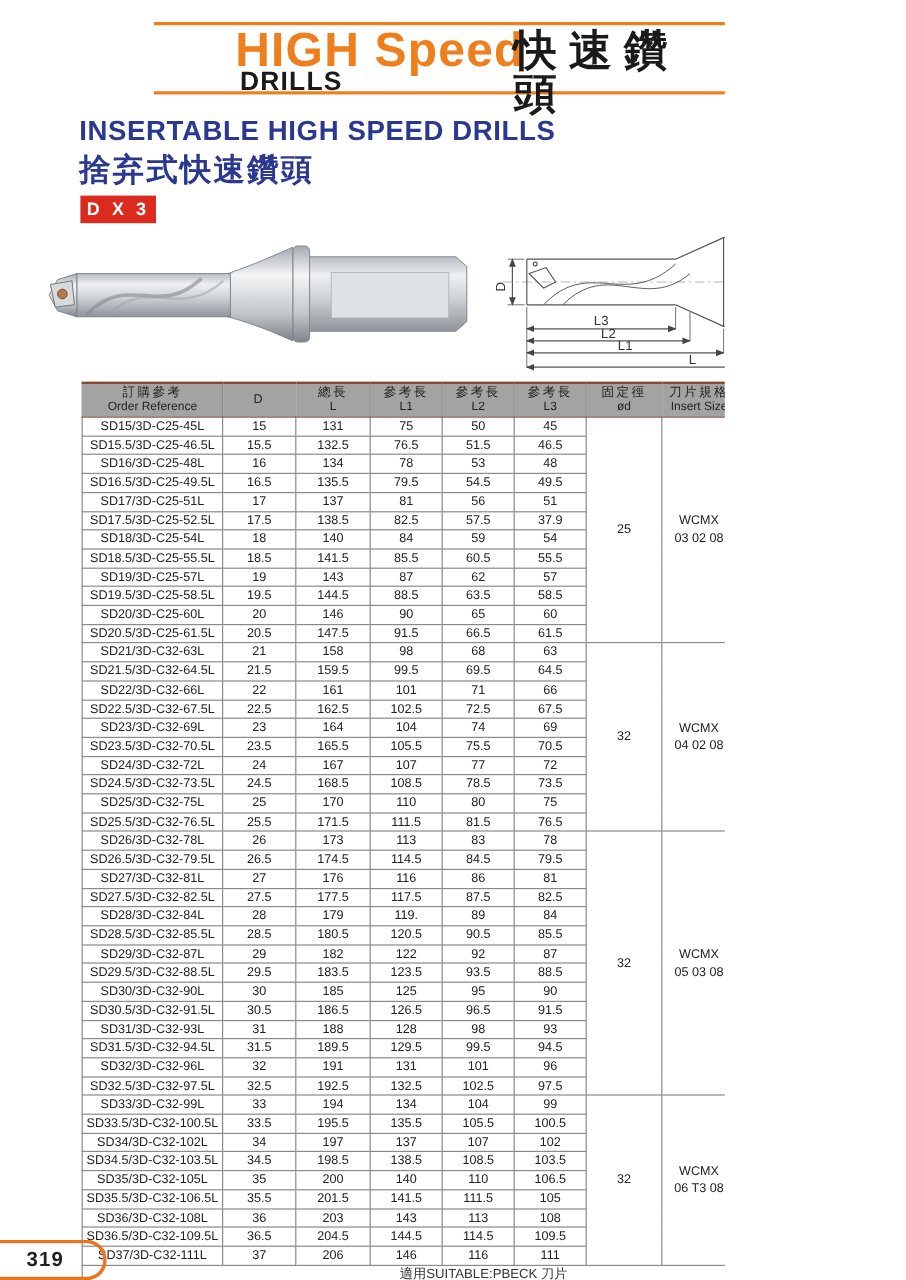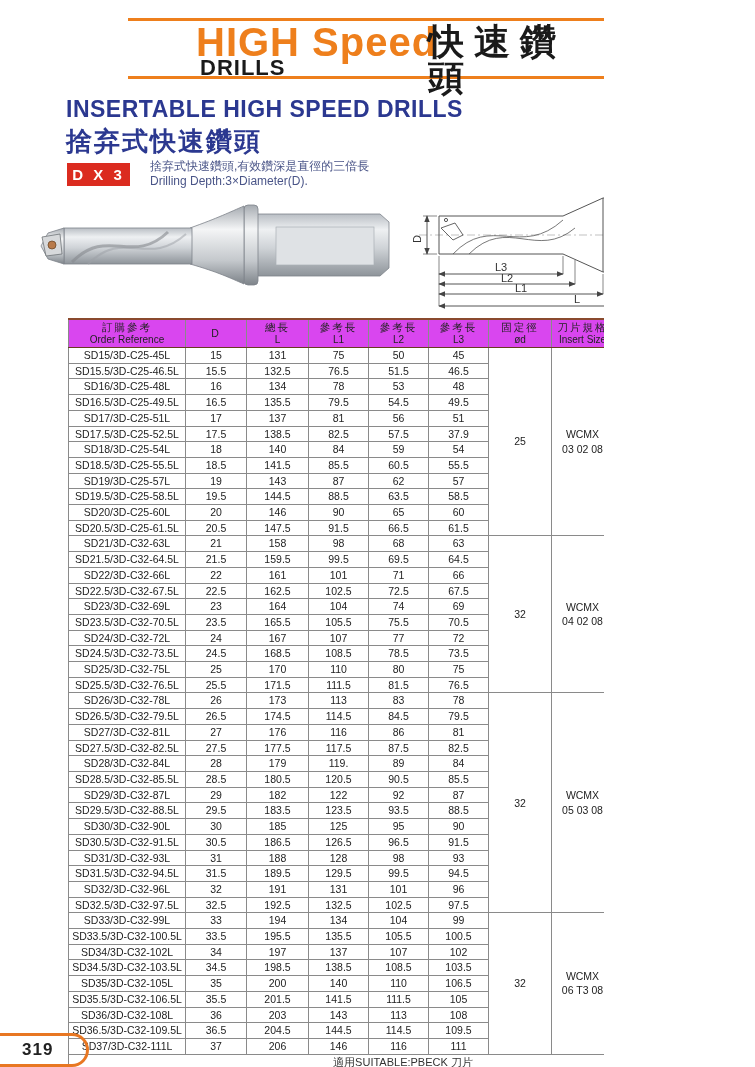--- a/index.html
+++ b/index.html
@@ -35,21 +35,21 @@
   .photo{position:absolute;left:28px;top:192px;}
   .diagram{position:absolute;left:413px;top:190px;}
   .unit{position:absolute;left:640px;top:300px;width:100px;text-align:right;
         font-size:13px;font-weight:bold;color:#222;}
 
   
   table.spec{position:absolute;left:68px;top:318px;width:669px;border-collapse:collapse;
              table-layout:fixed;font-size:10.5px;color:#222;}
   table.spec th,table.spec td{border:1px solid #8a8a8a;padding:0;overflow:hidden;white-space:nowrap;}
   table.spec{border:1px solid #555;}
-  table.spec thead th{background:#d946ef;height:27px;font-weight:normal;
+  table.spec thead th{background:#a3a3a3;height:27px;font-weight:normal;
                       border-top:2px solid #8a4a2e;border-bottom:1.5px solid #6b3a22;}
   .h-zh{font-size:10.5px;letter-spacing:2px;line-height:13px;}
   .h-en{font-size:10px;letter-spacing:0;line-height:12px;}
   table.spec tbody td{height:14.7px;line-height:14.7px;text-align:center;background:#fff;}
   td.ref{background:#FBE7C8;text-align:left;padding-left:3px;}
   td.insert{background:#F9E0B8;font-size:10.5px;line-height:12px;}
   tr.group-start td{border-top:1.5px solid #4a4a4a;}
   td.footer-cell{background:#F3C28F;text-align:left;padding-left:8px;height:21px;
                  line-height:21px;font-size:11px;color:#333;border-top:1.5px solid #4a4a4a;}
 
@@ -65,24 +65,20 @@
 <div id="page">
 
   <div class="banner-box"></div>
   <div class="banner-en">HIGH Speed</div>
   <div class="banner-zh">快速鑽頭</div>
   <div class="banner-sub">DRILLS</div>
 
   <div class="sec-title-en">INSERTABLE HIGH SPEED DRILLS</div>
   <div class="sec-title-zh">捨弃式快速鑽頭</div>
   <div class="dx3-badge">D X 3</div>
-  <div class="dx3-desc">
-    <div>捨弃式快速鑽頭,有效鑽深是直徑的三倍長</div>
-    <div>Drilling Depth:3×Diameter(D).</div>
-  </div>
 
   <div class="icon-wrap" id="icon1">
     <svg width="32" height="34" viewBox="0 0 32 34">
       <rect x="0.5" y="0.5" width="31" height="33" rx="3" fill="#fff" stroke="#555"></rect>
       <polygon points="1,33 1,15 5,9 10,15 16,9 21,15 27,9 31,15 31,33" fill="#8FA8D8"></polygon>
       <path d="M1,15 5,9 10,15 16,9 21,15 27,9 31,15" fill="none" stroke="#222" stroke-width="1.6"></path>
       <rect x="0.5" y="0.5" width="31" height="33" rx="3" fill="none" stroke="#555"></rect>
     </svg>
     <div class="lbl">粗加工</div>
   </div>

